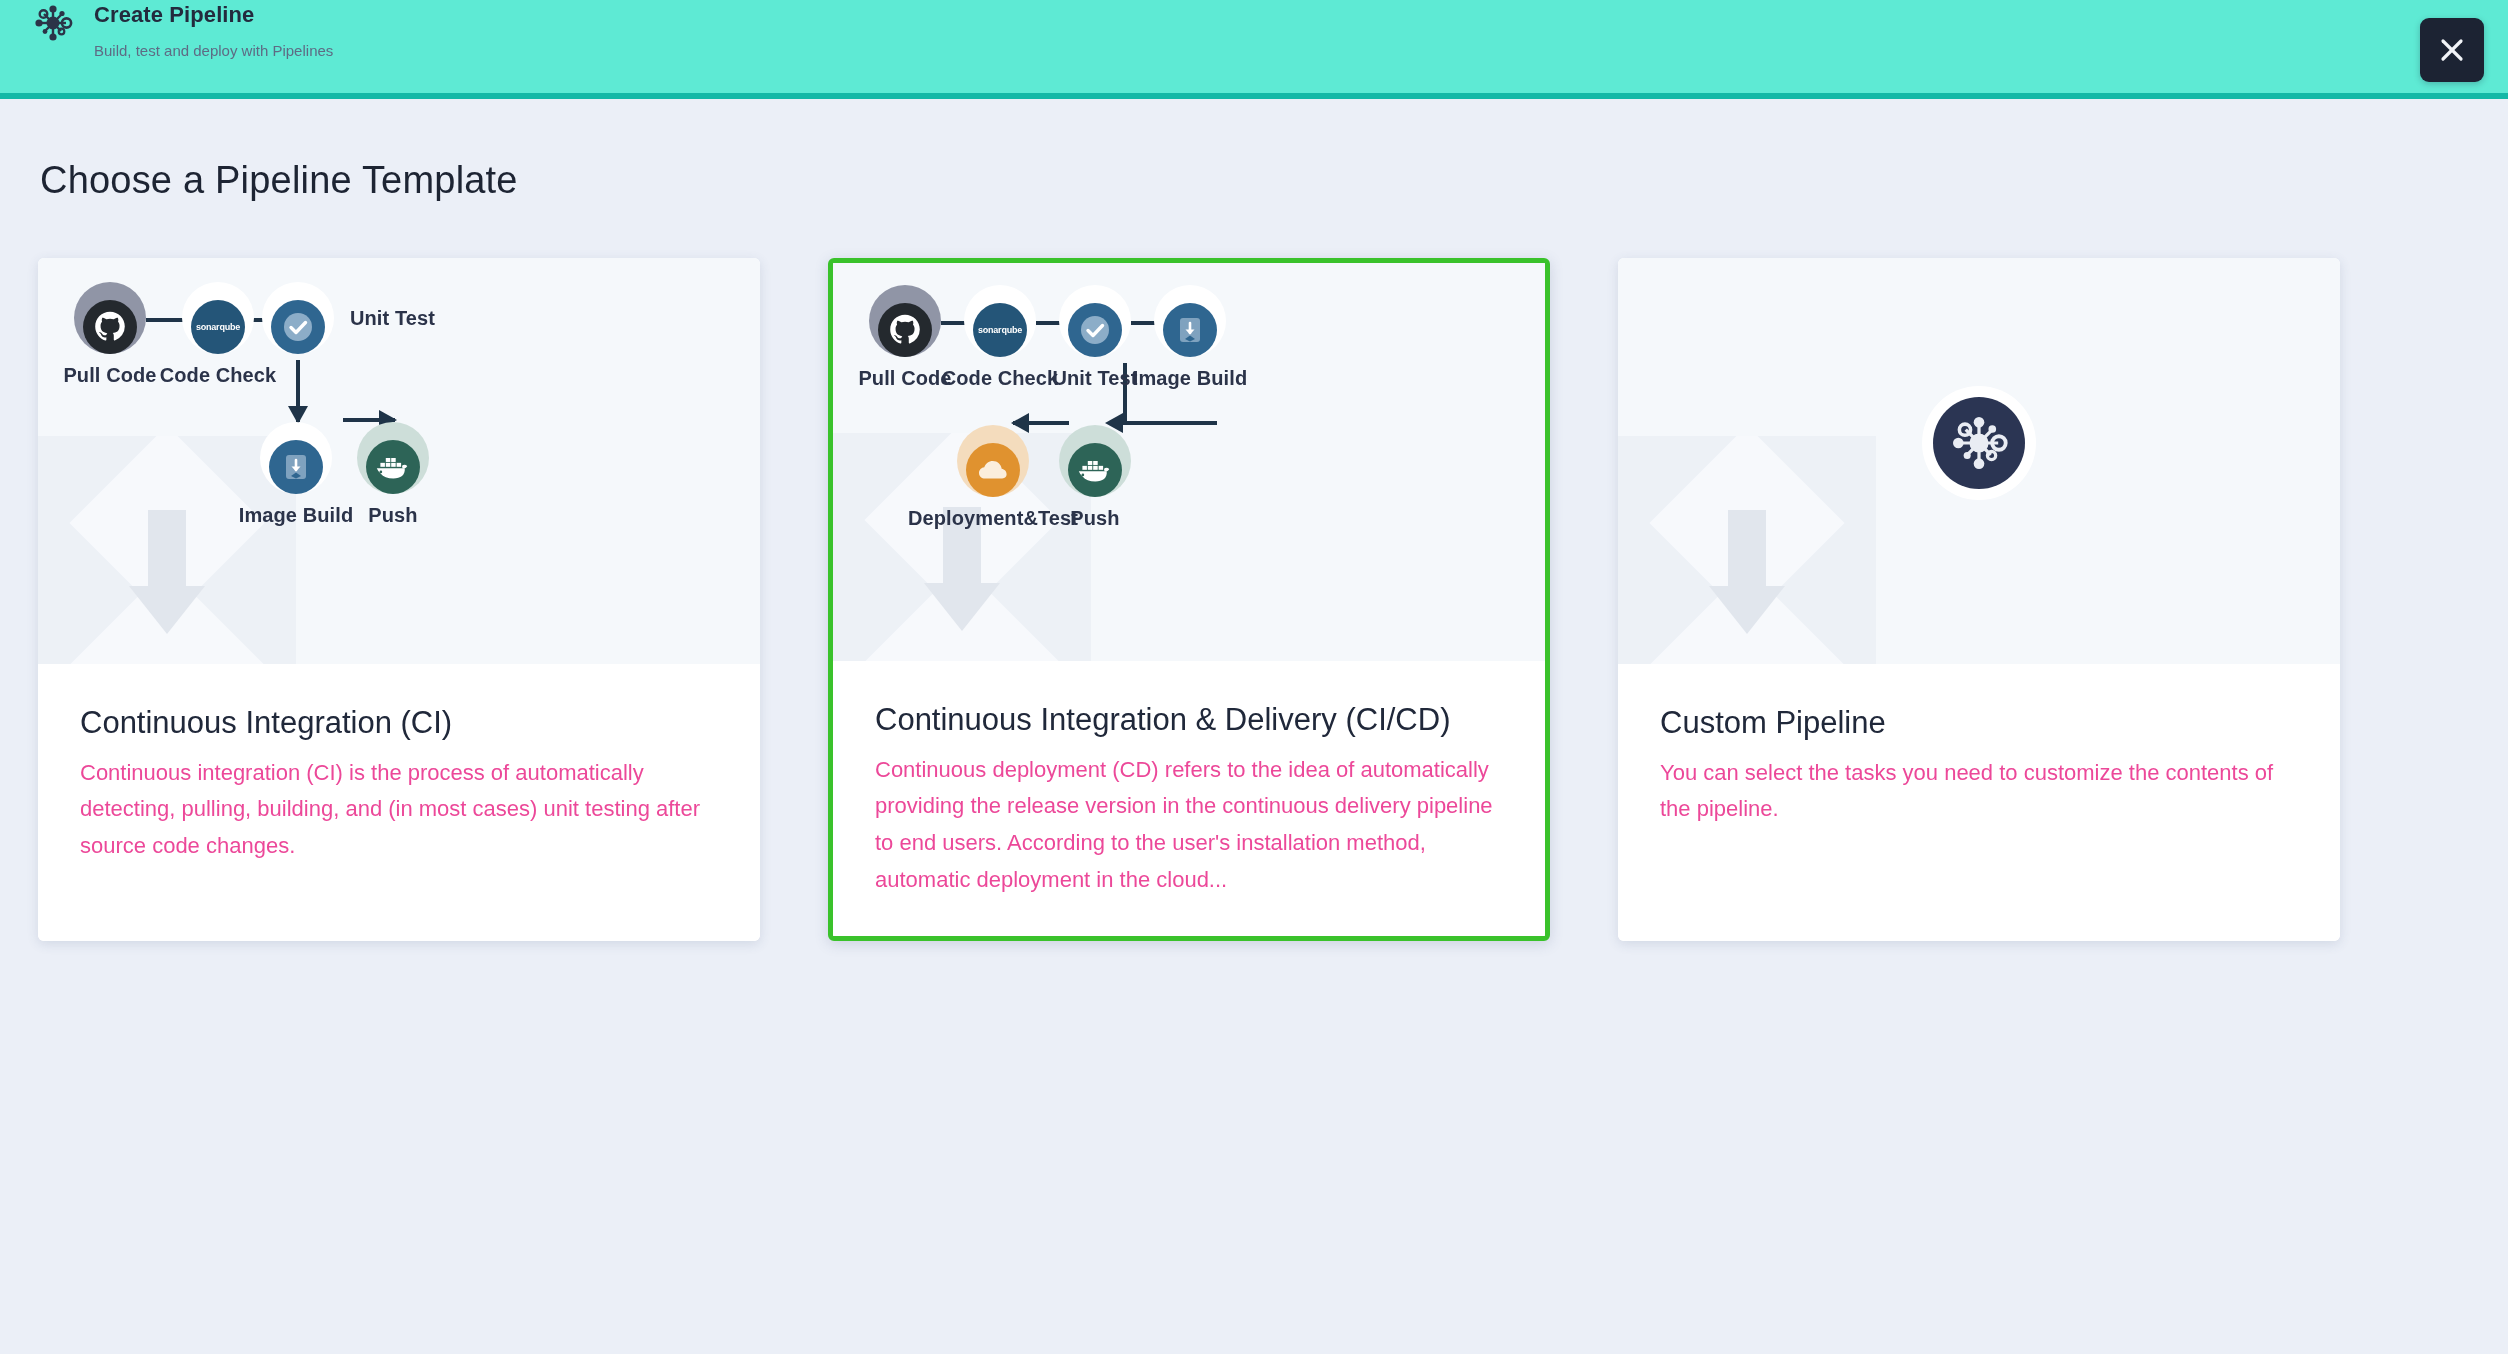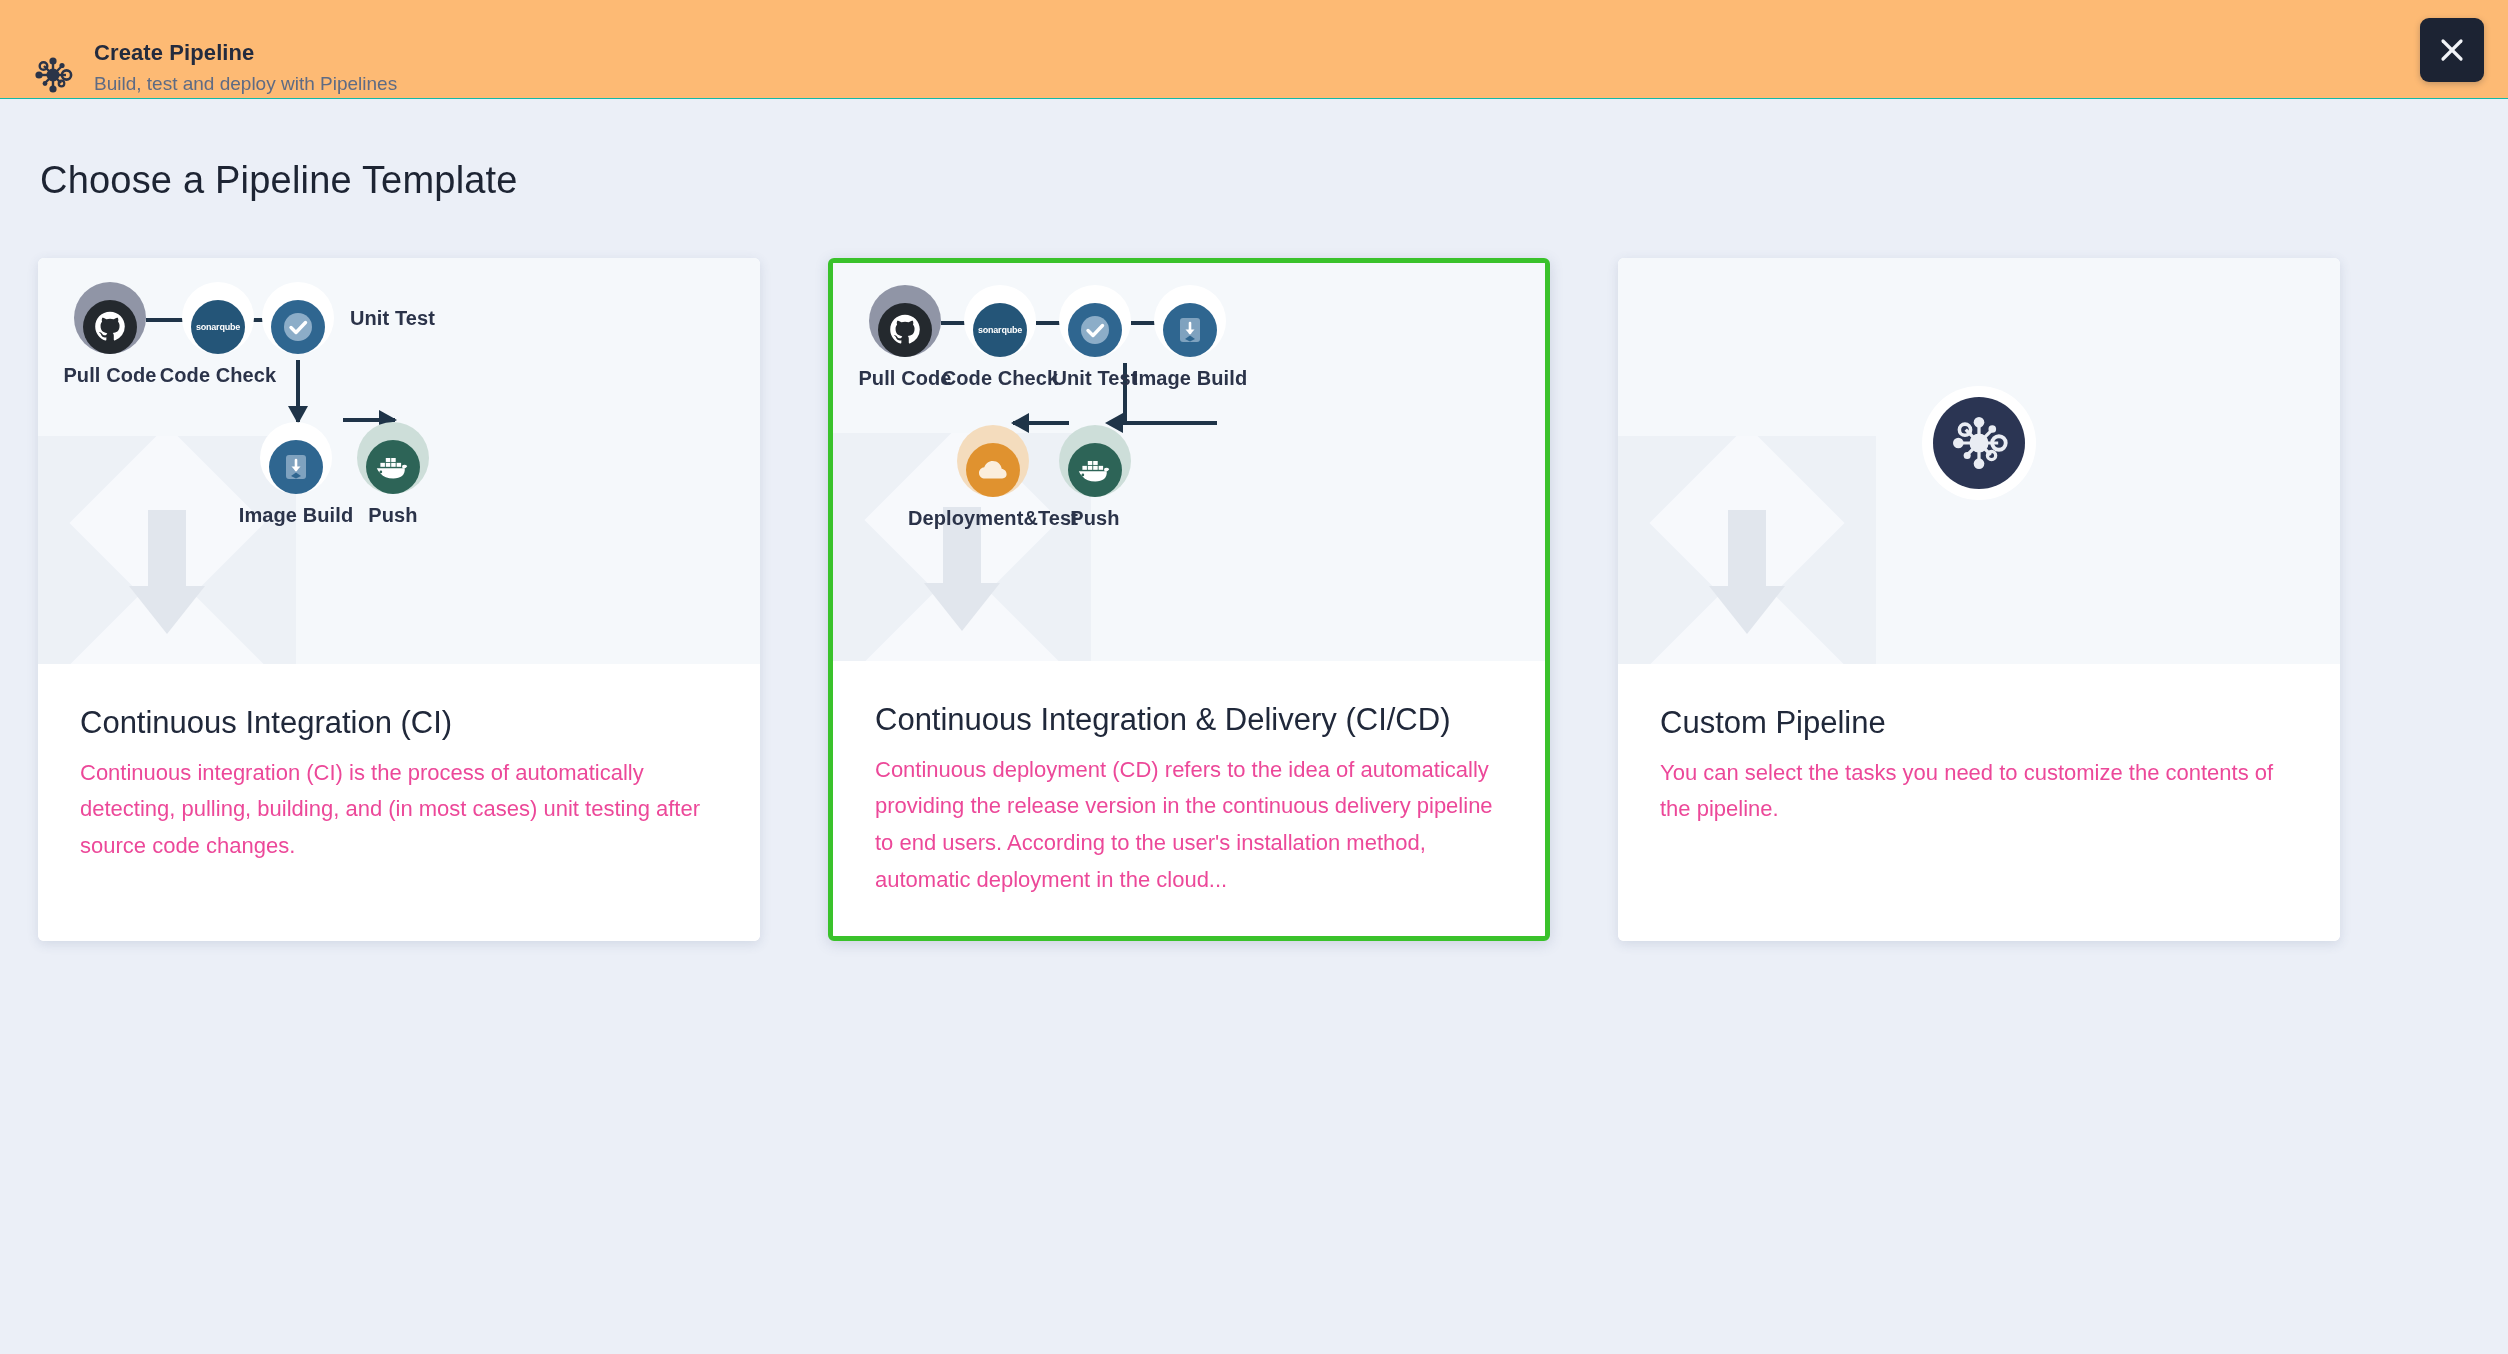--- a/index.html
+++ b/index.html
@@ -15,45 +15,45 @@
     font-family: "Liberation Sans", sans-serif;
     background: #ebeff7;
     color: #283046;
     -webkit-font-smoothing: antialiased;
   }
 
   
   .header {
     position: relative;
     height: 99px;
-    background: #fdba74;
-    border-bottom: 1px solid #14b8a6;
+    background: #5eead4;
+    border-bottom: 6px solid #14b8a6;
     display: flex;
-    align-items: flex-end;
+    align-items: flex-start;
     padding-left: 30px;
   }
   .header-logo {
     width: 46px; height: 46px;
     flex: 0 0 46px;
     margin-right: 18px;
     display: flex; align-items: center; justify-content: center;
   }
   .header-text { display: flex; flex-direction: column; justify-content: center; }
   .header-title {
     font-size: 22px;
     font-weight: bold;
     color: #232b3e;
     line-height: 1.35;
     letter-spacing: .1px;
   }
   .header-subtitle {
-    font-size: 19px;
+    font-size: 15px;
     color: #5e6b84;
     line-height: 1.5;
-    margin-top: 2px;
+    margin-top: 10px;
   }
   .close-button {
     position: absolute;
     top: 18px; right: 24px;
     width: 64px; height: 64px;
     border-radius: 9px;
     background: #1c2333;
     border: none;
     cursor: pointer;
     display: flex; align-items: center; justify-content: center;

